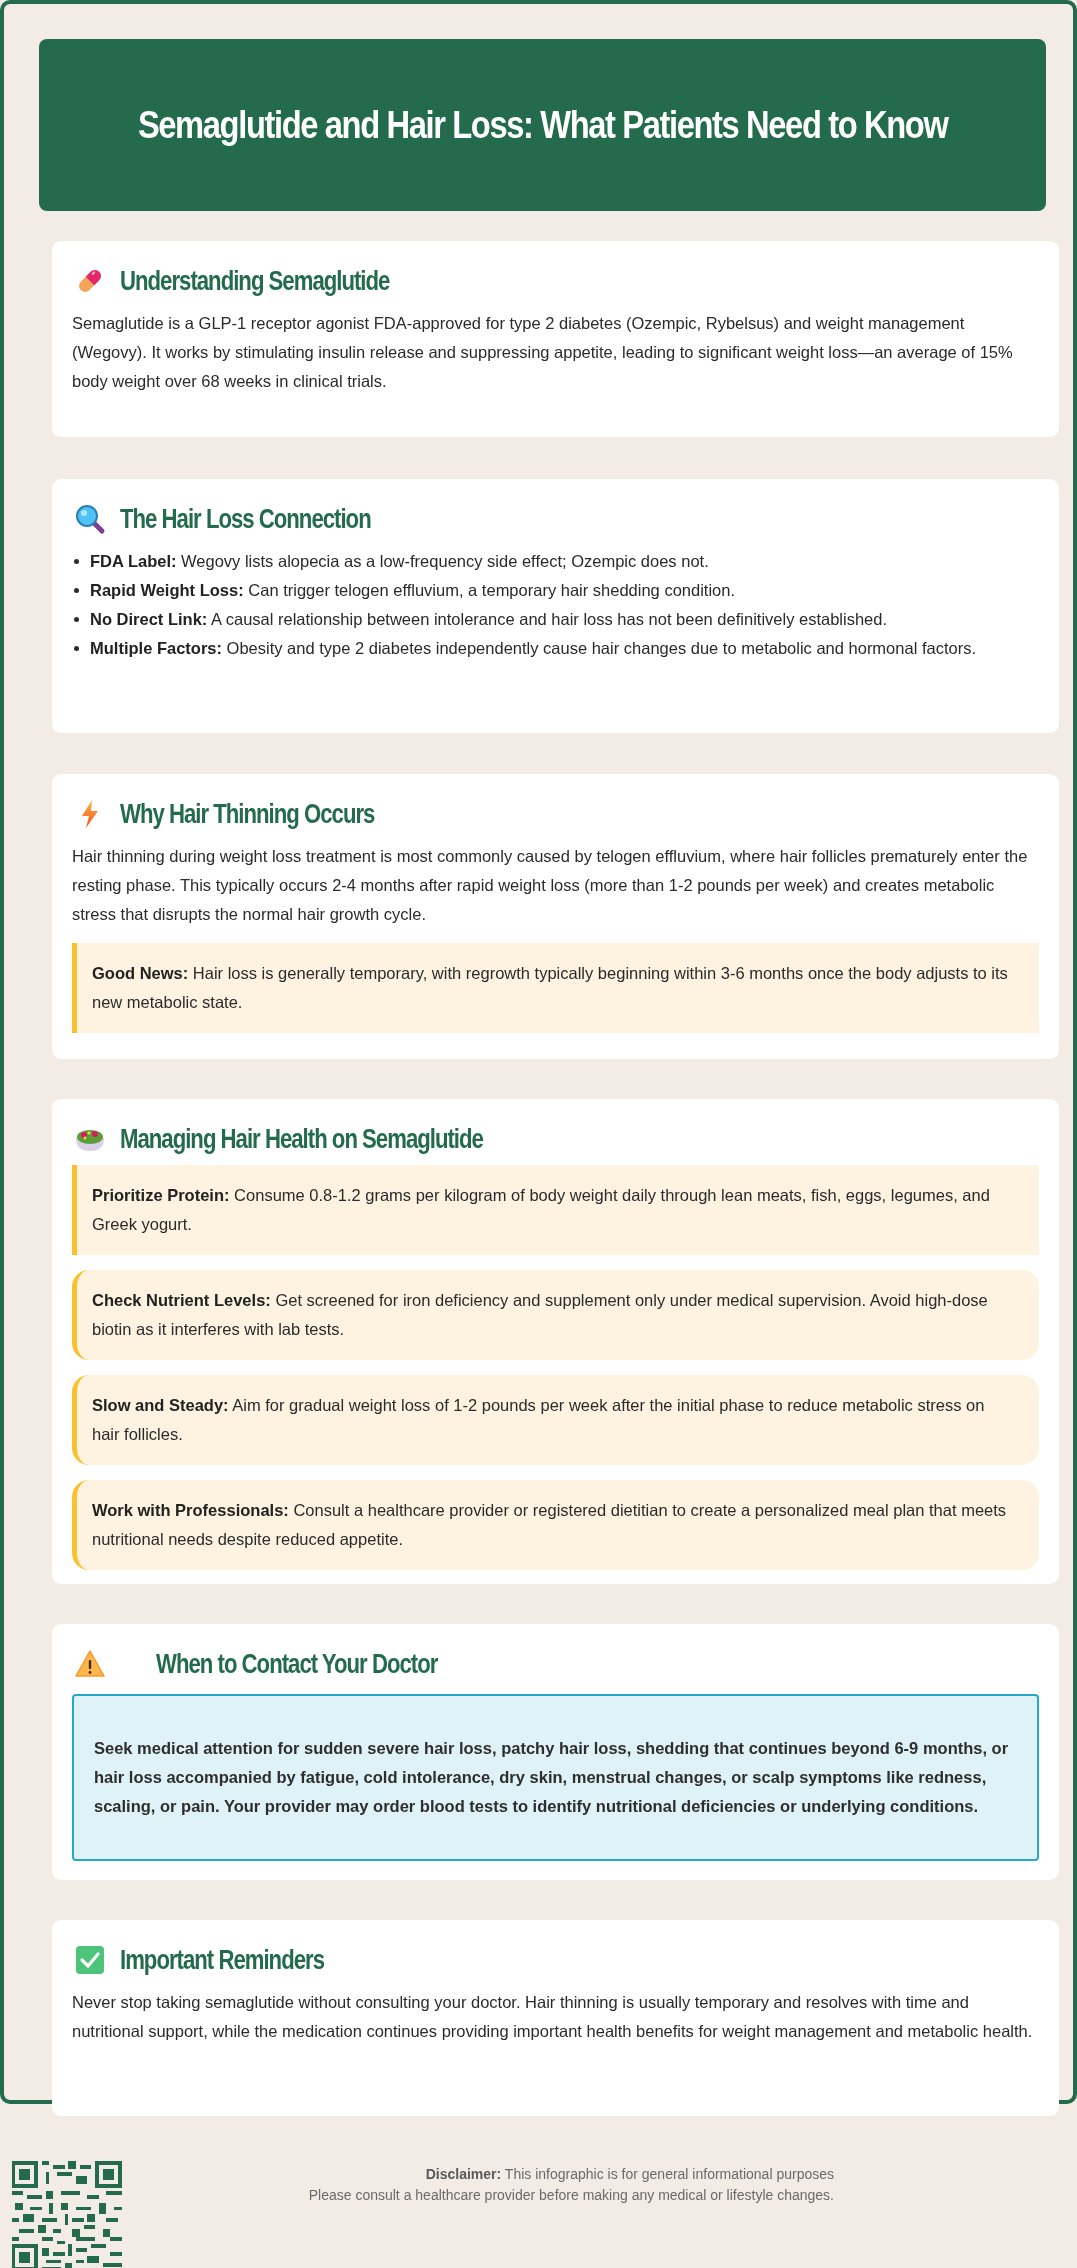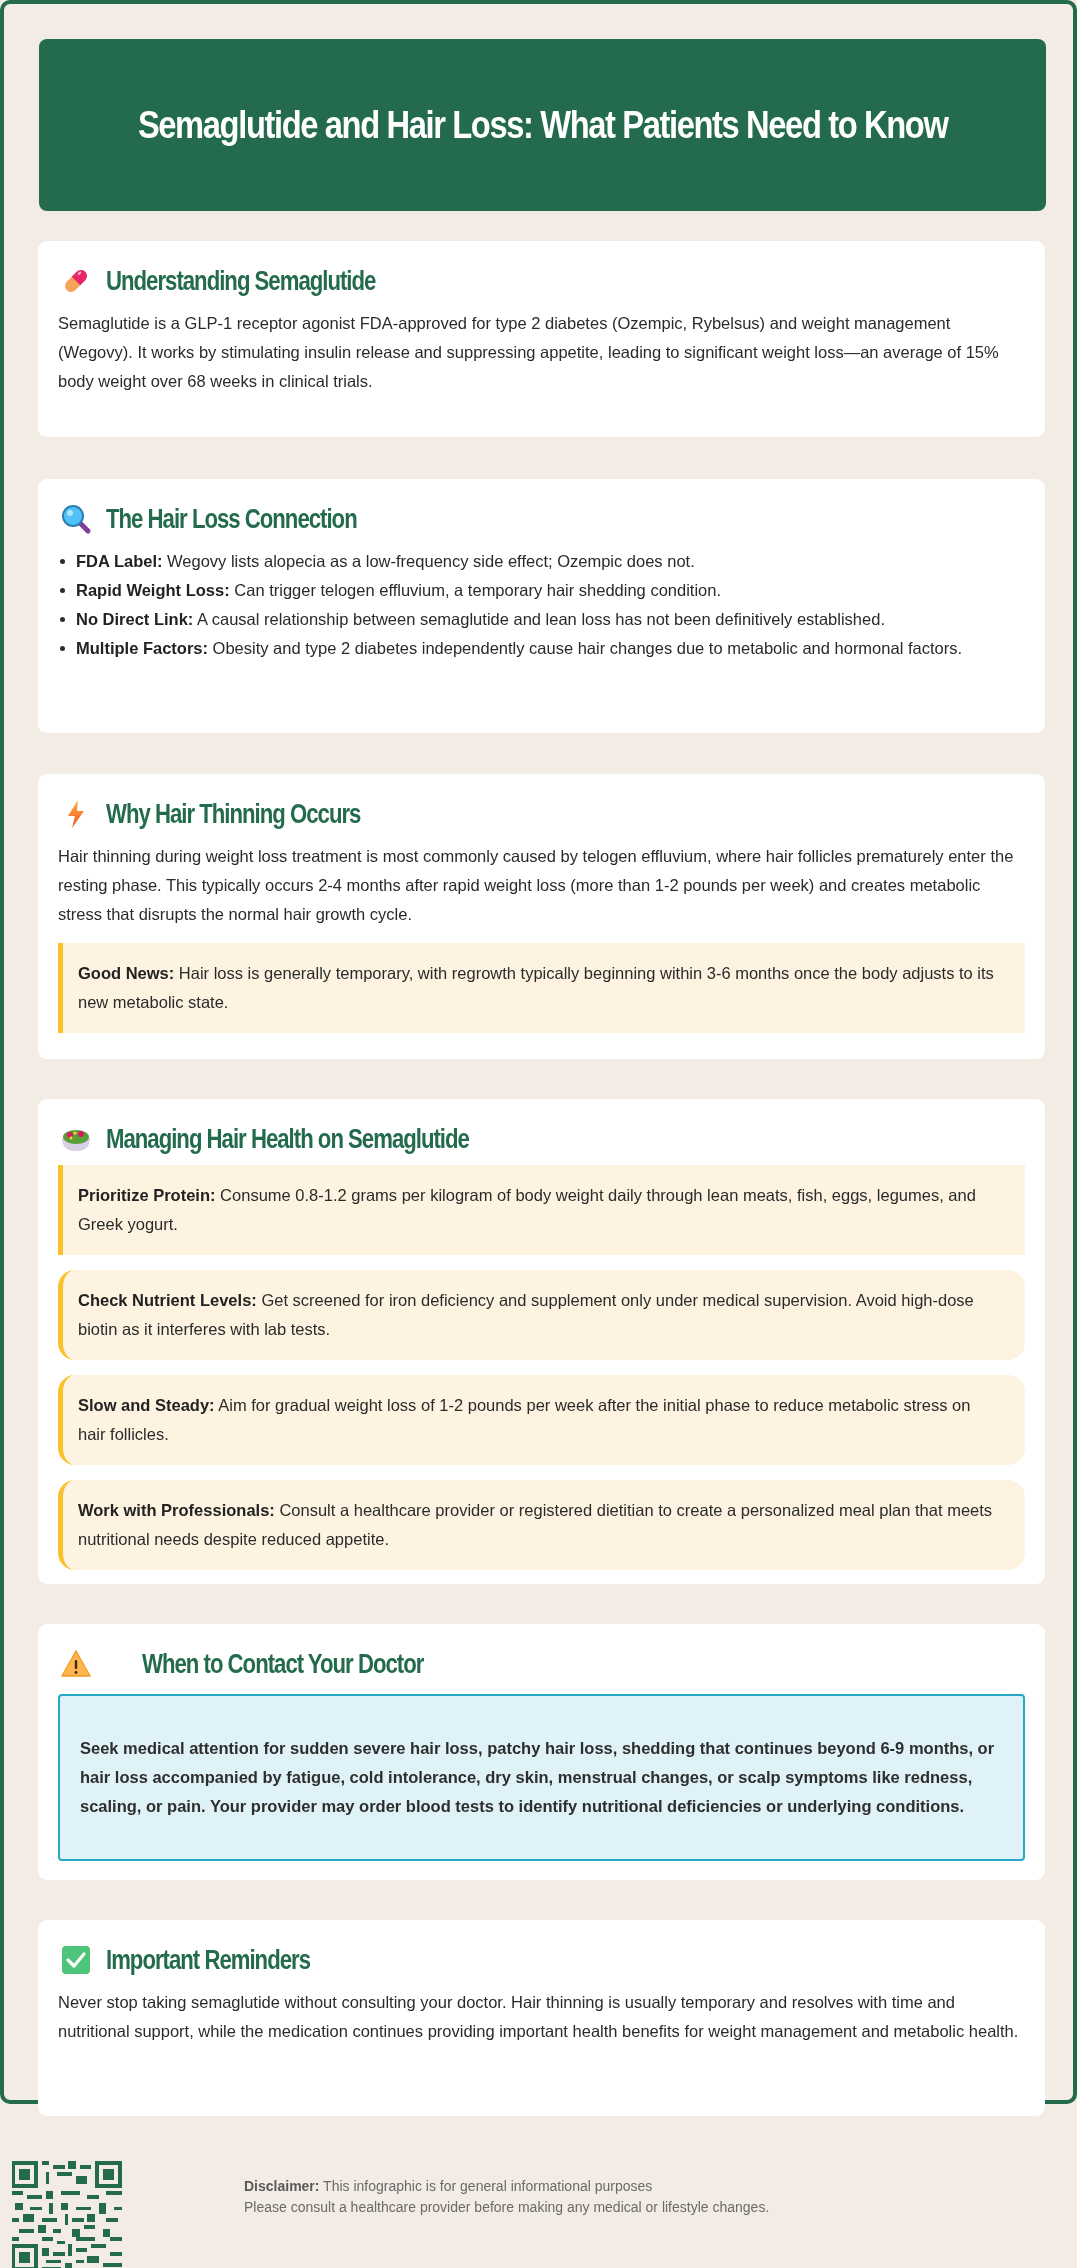--- a/index.html
+++ b/index.html
@@ -23,21 +23,21 @@
   }
   .header h1 {
     color: #ffffff;
     font-family: "Liberation Sans", sans-serif;
     font-weight: bold; font-size: 38px;
     letter-spacing: -1.6px;
     transform: scaleX(0.86);
     white-space: nowrap;
   }
   .card {
-    position: absolute; left: 34px; width: 1007px;
+    position: absolute; left: 48px; width: 1007px;
     background: #ffffff; border-radius: 9px;
     padding: 22px 20px 20px 20px;
   }
   .card-title {
     display: flex; align-items: center; height: 36px; margin-bottom: 10px;
   }
   .card-icon {
     width: 32px; height: 32px; margin-right: 14px; margin-left: 2px;
     display: flex; align-items: center; justify-content: center;
   }
@@ -68,22 +68,22 @@
     padding: 38px 28px 38px 20px;
     font-size: 16.5px; line-height: 29px; font-weight: bold; color: #2e2e2e;
   }
   .footer {
     position: absolute; left: 0; top: 2140px; width: 1077px; height: 128px;
   }
   .qr {
     position: absolute; left: 5px; top: 17px; width: 115px; height: 110px;
   }
   .disclaimer {
-    position: absolute; left: 240px; width: 590px; top: 32px;
-    text-align: left; font-size: 14px; line-height: 21px; color: #6a6a6a;
+    position: absolute; left: 240px; width: 590px; top: 20px;
+    text-align: right; font-size: 14px; line-height: 21px; color: #6a6a6a;
   }
   .disclaimer b { color: #5a5a5a; }
 </style>
 </head>
 <body>
 
 <div class="frame">
 
   <div class="header">
     <h1>Semaglutide and Hair Loss: What Patients Need to Know</h1>
@@ -112,21 +112,21 @@
           <line x1="19" y1="19" x2="28" y2="28" stroke="#7b3f98" stroke-width="5" stroke-linecap="round"></line>
           <circle cx="13" cy="13" r="10" fill="#4fc3f7" stroke="#2b7fb0" stroke-width="2"></circle>
           <circle cx="10" cy="10" r="3" fill="#b3e5fc"></circle>
         </svg>
       </span>
       <h2>The Hair Loss Connection</h2>
     </div>
     <ul class="bullets">
       <li><b>FDA Label:</b><span> Wegovy lists alopecia as a low-frequency side effect; Ozempic does not.</span></li>
       <li><b>Rapid Weight Loss:</b><span> Can trigger telogen effluvium, a temporary hair shedding condition.</span></li>
-      <li><b>No Direct Link:</b><span> A causal relationship between semaglutide and lean loss has not been definitively established.</span></li>
+      <li><b>No Direct Link:</b><span> A causal relationship between intolerance and hair loss has not been definitively established.</span></li>
       <li><b>Multiple Factors:</b><span> Obesity and type 2 diabetes independently cause hair changes due to metabolic and hormonal factors.</span></li>
     </ul>
   </section>
 
   <section class="card" style="top:770px;height:285px;">
     <div class="card-title">
       <span class="card-icon">
         <svg width="32" height="32" viewBox="0 0 32 32">
           <defs>
               <linearGradient id="bolt" x1="0" y1="0" x2="0" y2="1">

